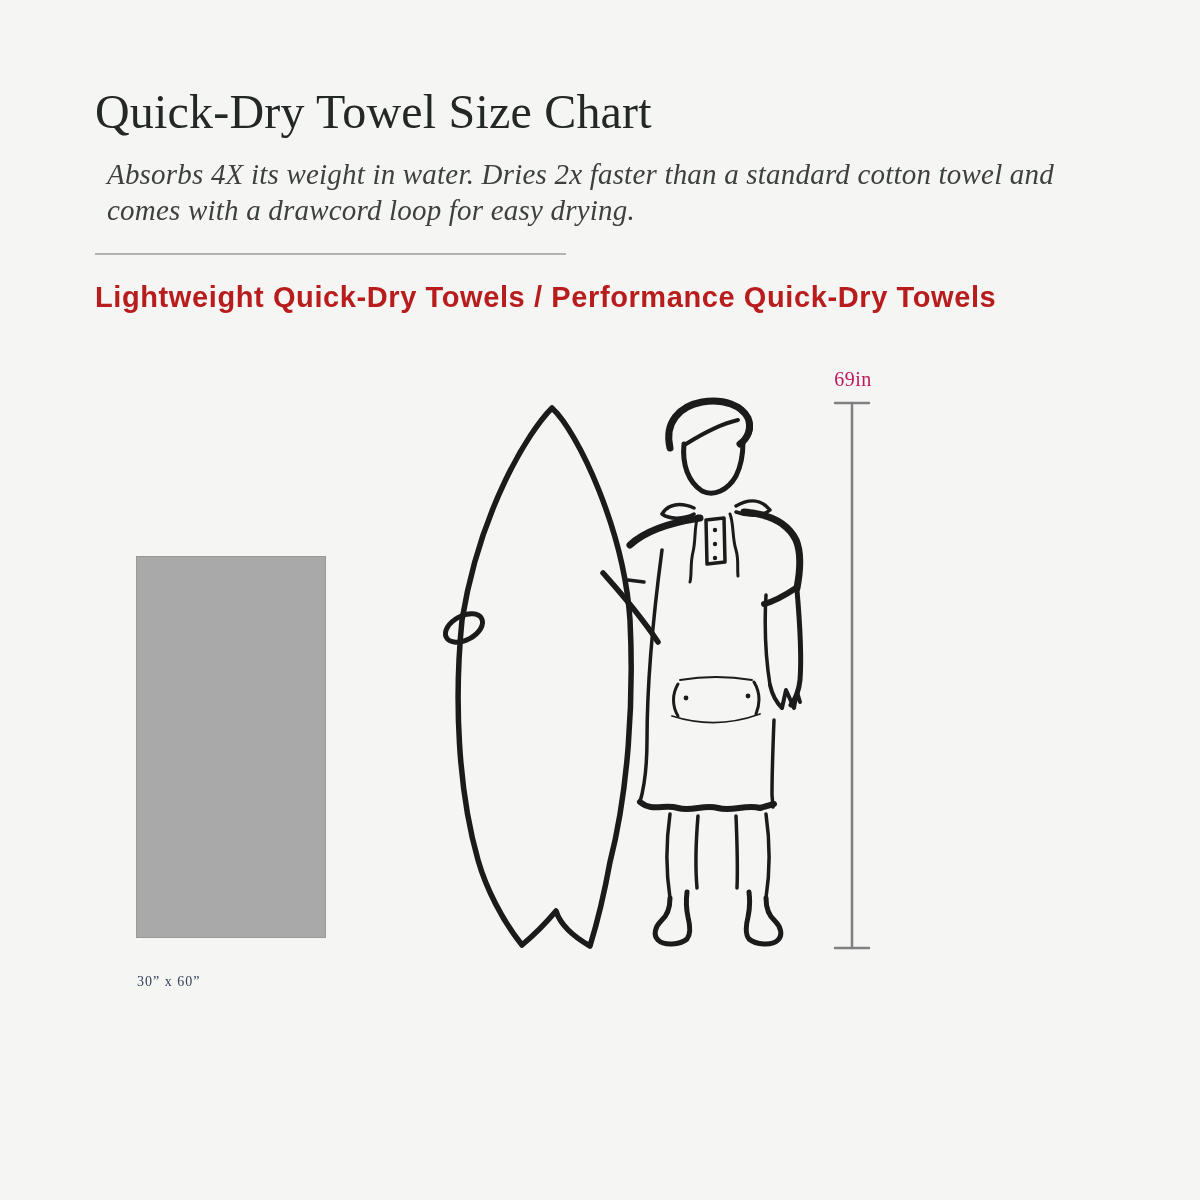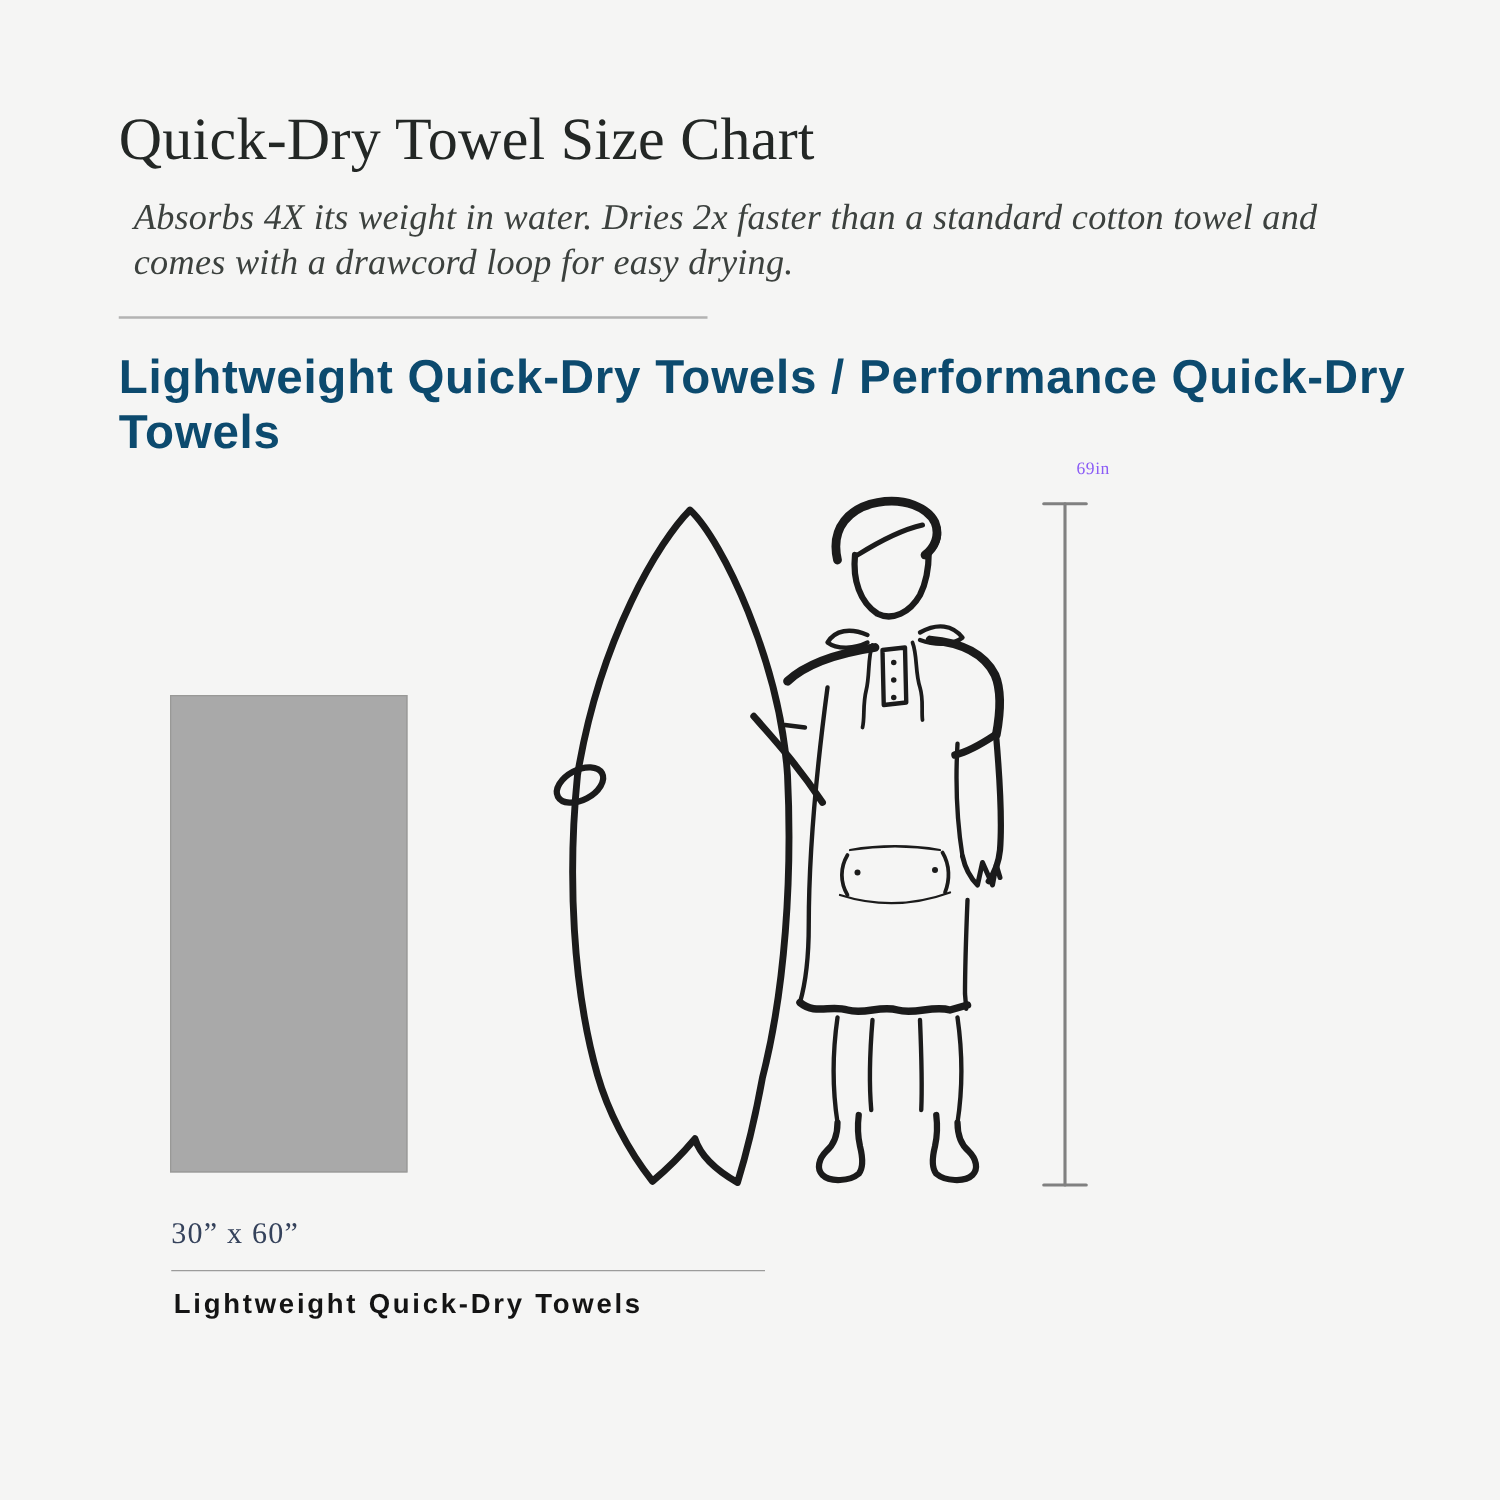--- a/index.html
+++ b/index.html
@@ -20,40 +20,40 @@
     left:95px;top:156px;width:990px;
     font-family:"Liberation Serif",serif;font-style:italic;
     font-size:29px;color:#3c413e;line-height:36px;letter-spacing:.2px;margin-left:12px;
   }
   .top-divider{
     left:95px;top:253px;width:471px;height:0;
     border-top:2px solid #b3b3b2;
   }
   .section-heading{
     left:95px;top:281px;width:1050px;
-    font-size:38px;font-weight:700;letter-spacing:.6px;
-    color:#0c4a6e;line-height:1.15;
+    font-size:29px;font-weight:700;letter-spacing:.6px;
+    color:#b91c1c;line-height:1.15;
   }
 
   .towel-swatch{
     left:136px;top:556px;width:190px;height:382px;
     background:#a9a9a9;border:1px solid #999997;box-sizing:border-box;
   }
   .towel-size-label{
     left:137px;top:974px;
     font-family:"Liberation Serif",serif;
-    font-size:24px;letter-spacing:1px;color:#35425b;
+    font-size:14px;letter-spacing:1px;color:#35425b;
   }
 
   .figure-svg{left:440px;top:392px;width:448px;height:572px;}
 
   .height-label{
-    left:818px;top:368px;width:70px;text-align:right;
+    left:818px;top:368px;width:70px;text-align:center;
     font-family:"Liberation Serif",serif;
-    font-size:14px;color:#8b5cf6;letter-spacing:.5px;
+    font-size:20px;color:#be185d;letter-spacing:.5px;
   }
 
   .product-list{left:137px;top:1016px;width:475px;}
   .product-item{
     border-top:1.5px solid #9c9c9b;
     padding:13px 0 15px 2px;cursor:pointer;
   }
   .product-item .lbl{
     font-size:22px;font-weight:700;letter-spacing:2.2px;
     color:#141414;line-height:1.2;white-space:nowrap;
@@ -141,16 +141,13 @@
 
     <g stroke="#808080" stroke-width="2.5">
       <line x1="395" y1="11" x2="429" y2="11"></line>
       <line x1="412" y1="11" x2="412" y2="556"></line>
       <line x1="395" y1="556" x2="429" y2="556"></line>
     </g>
   </g>
 </svg>
 
 <div class="abs product-list">
-  <div class="product-item">
-    <span class="lbl">Lightweight Quick-Dry Towels</span>
-  </div>
 </div>
 
 </body></html>

